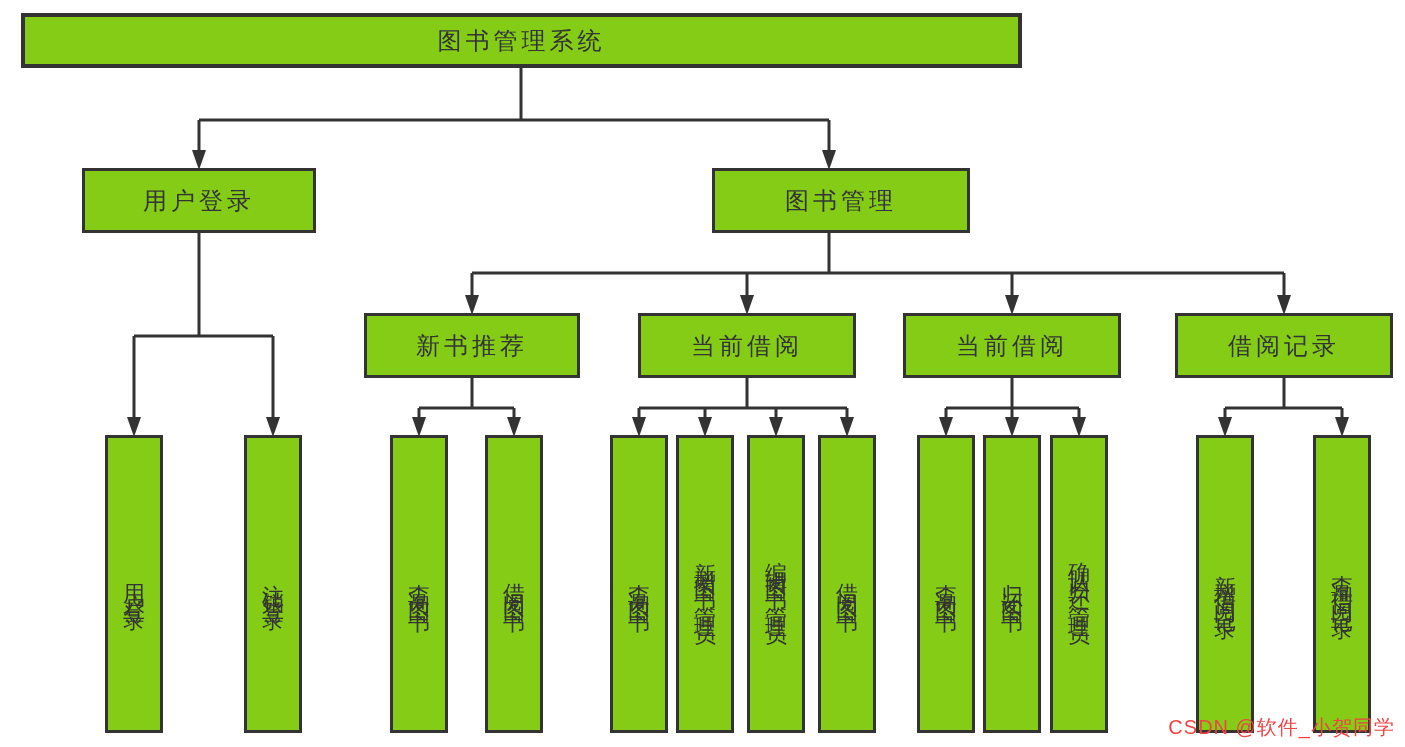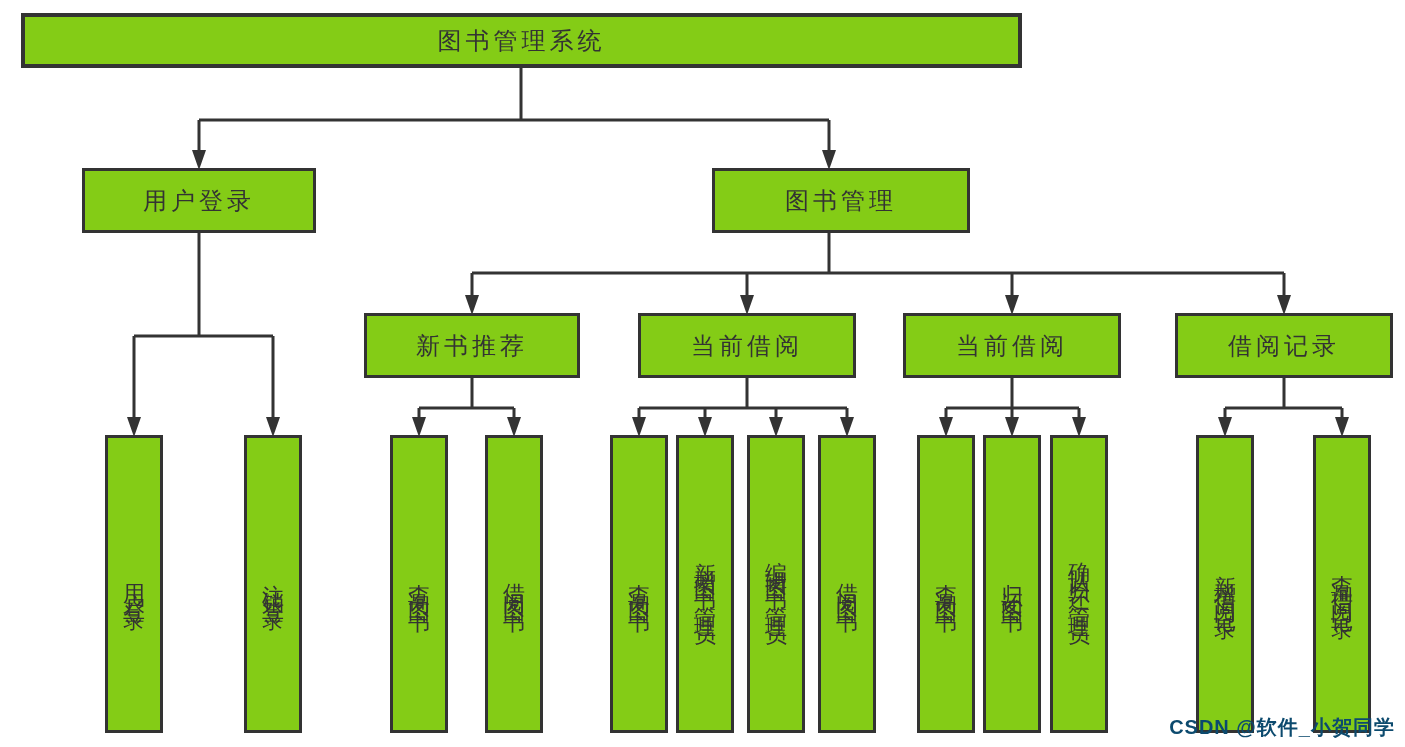--- a/index.html
+++ b/index.html
@@ -48,23 +48,22 @@
     left: 0;
     top: 0;
     pointer-events: none;
   }
   .watermark {
     position: absolute;
     top: 714px;
     right: 10px;
     font-size: 20px;
     letter-spacing: 1px;
-    color: #0c4a6e;
+    color: #ef4444;
     white-space: nowrap;
-    font-weight: bold;
   }
 </style>
 </head>
 <body>
 
 <div class="canvas">
 
   <div class="node root" style="left:21px; top:13px; width:1001px; height:55px;">
     <span class="hlabel">图书管理系统</span>
   </div>

